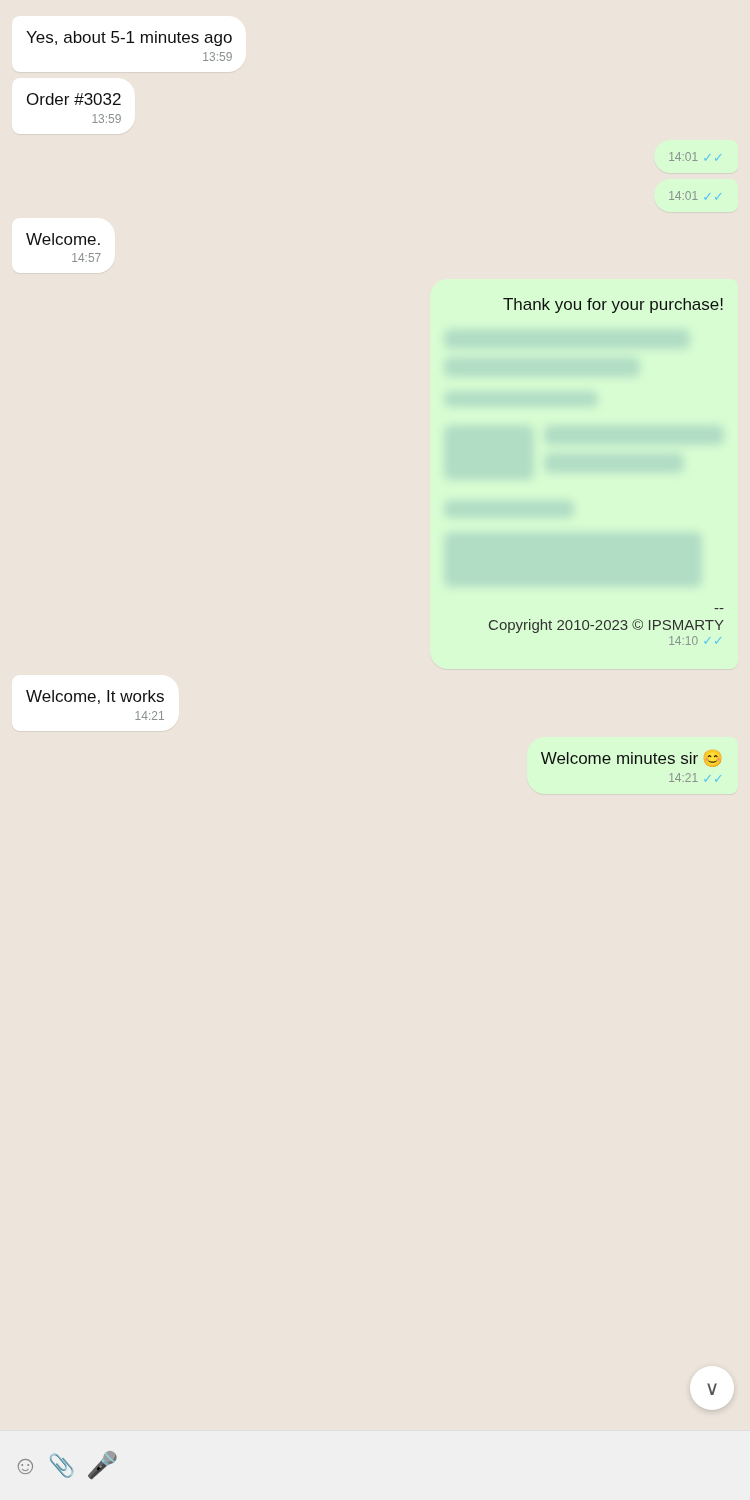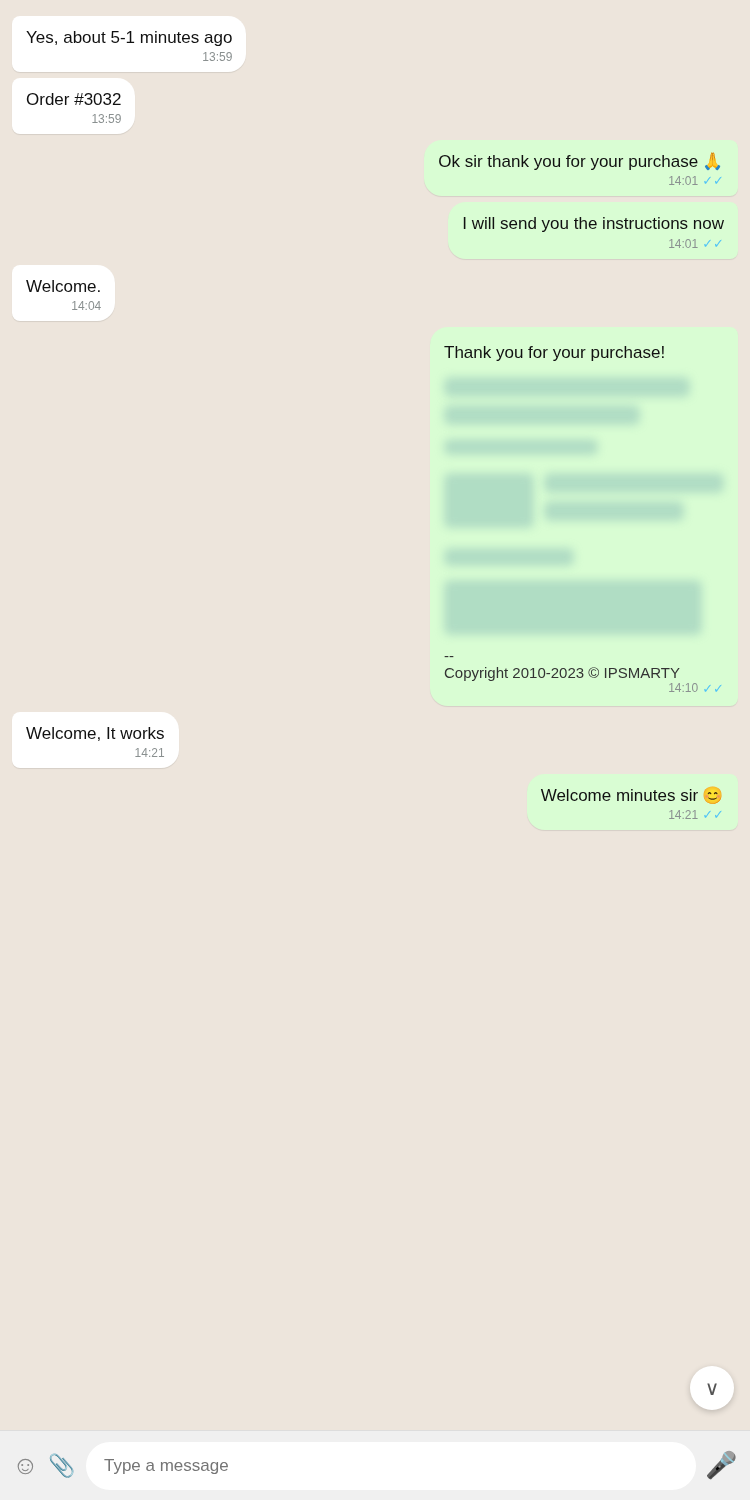--- a/index.html
+++ b/index.html
@@ -67,25 +67,26 @@
 
     .checkmarks {
       font-size: 13px;
       color: #4fc3f7;
     }
 
     
     .bubble-sent-large {
       background: #d9fdd3;
       border-radius: 18px 8px 8px 18px;
-      padding: 14px 14px 10px 14px;
+      padding: 14px 14px 21px 14px;
       max-width: 95%;
       align-self: flex-end;
       position: relative;
       box-shadow: 0 1px 1px rgba(0,0,0,0.1);
+      text-align: right;
     }
 
     .blurred-block {
       background: rgba(100, 160, 170, 0.35);
       border-radius: 6px;
       filter: blur(5px);
       margin: 8px 0;
     }
 
     .copyright-line {
@@ -162,39 +163,37 @@
   </div>
 
   <div class="bubble-received">
     <span class="bubble-text">Order #3032</span>
     <div class="bubble-meta">
       <span class="bubble-time">13:59</span>
     </div>
   </div>
 
   <div class="bubble-sent">
-    <span class="bubble-text">Ok sir thank you for your purchase 🙏</span>
     <div class="bubble-meta">
       <span class="bubble-time">14:01</span>
       <span class="checkmarks">✓✓</span>
     </div>
   </div>
 
   <div class="bubble-sent">
-    <span class="bubble-text">I will send you the instructions now</span>
     <div class="bubble-meta">
       <span class="bubble-time">14:01</span>
       <span class="checkmarks">✓✓</span>
     </div>
   </div>
 
   <div class="bubble-received">
     <span class="bubble-text">Welcome.</span>
     <div class="bubble-meta">
-      <span class="bubble-time">14:04</span>
+      <span class="bubble-time">14:57</span>
     </div>
   </div>
 
   <div class="bubble-sent-large">
     <div class="bubble-text">Thank you for your purchase!</div>
 
     <div class="blurred-block" style="height:20px; width:88%; margin-top:12px;"></div>
     <div class="blurred-block" style="height:20px; width:70%; margin-top:6px;"></div>
 
     <div class="blurred-block" style="height:16px; width:55%; margin-top:14px;"></div>
@@ -237,15 +236,14 @@
 
 </div>
 
 <div class="scroll-btn">
   <span>∨</span>
 </div>
 
 <div class="input-bar">
   <span class="input-icon">☺</span>
   <span class="input-icon" style="font-size:22px;">📎</span>
-  <input class="input-field" type="text" placeholder="Type a message" style="">
   <span class="mic-icon">🎤</span>
 </div>
 
 </body></html>

